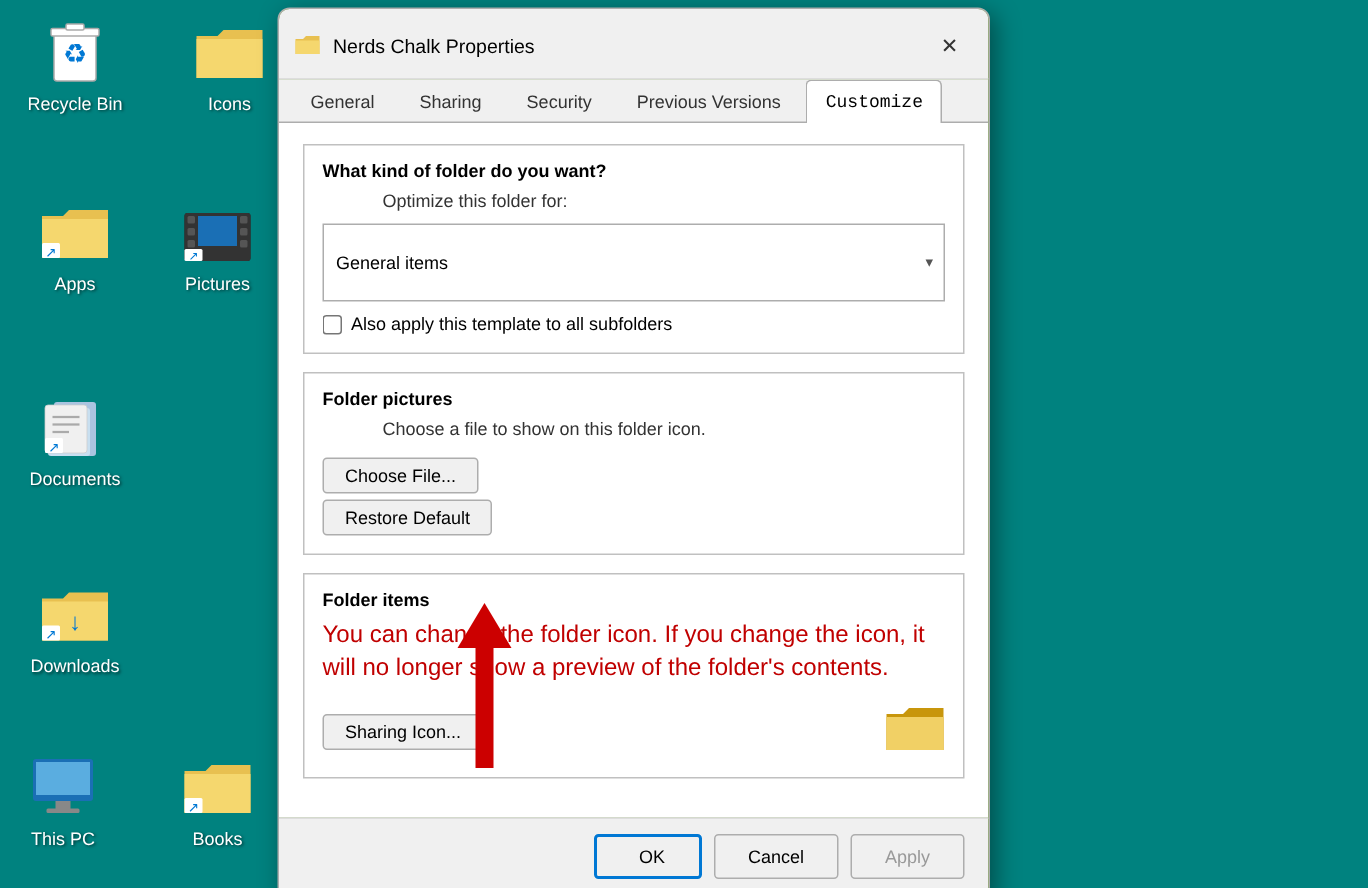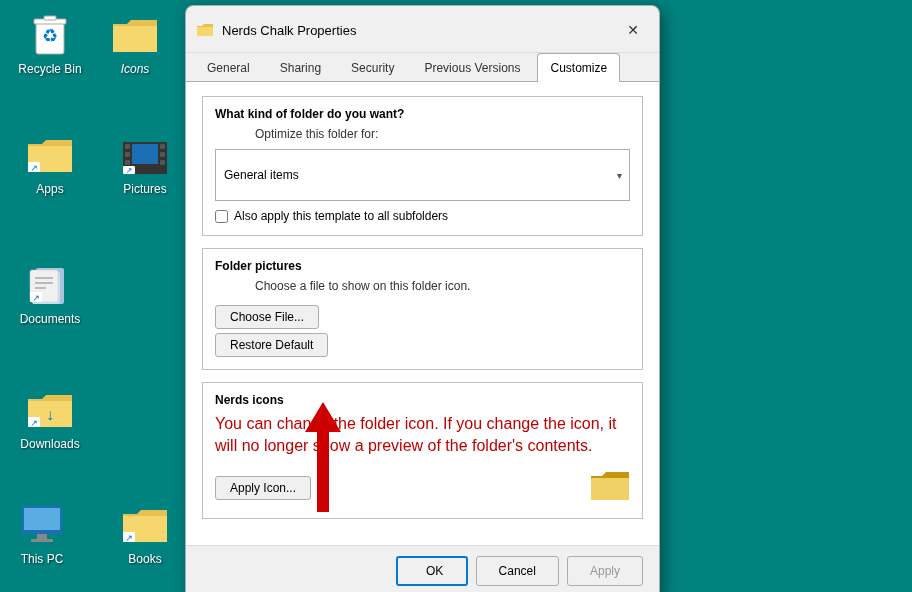--- a/index.html
+++ b/index.html
@@ -39,22 +39,21 @@
 
     
     .recycle-bin-icon {
       top: 10px;
       left: 10px;
     }
 
     
     .icons-icon {
       top: 10px;
-      left: 95px;
-      font-style: italic;
+      left: 113px;
     }
 
     
     .apps-icon {
       top: 130px;
       left: 10px;
     }
 
     
     .pictures-icon {
@@ -150,20 +149,21 @@
       color: #333;
       background: transparent;
       border-radius: 4px 4px 0 0;
     }
     .tab.active {
       background: #ffffff;
       border-color: #adadad;
       border-bottom-color: #ffffff;
       font-weight: 400;
       color: #000;
+      font-family: Liberation Mono, monospace;
     }
 
     
     .dialog-content {
       background: #ffffff;
       padding: 14px 16px;
     }
 
     
     .section {
@@ -476,24 +476,24 @@
       <div class="section-title">Folder pictures</div>
       <div class="section-subtitle">Choose a file to show on this folder icon.</div>
       <div>
         <button class="section-btn">Choose File...</button>
         <br>
         <button class="section-btn">Restore Default</button>
       </div>
     </div>
 
     <div class="section">
-      <div class="section-title">Nerds icons</div>
+      <div class="section-title">Folder items</div>
       <div class="folder-icons-info">You can change the folder icon. If you change the icon, it will no longer show a preview of the folder's contents.</div>
       <div class="folder-icons-row">
-        <button class="section-btn">Apply Icon...</button>
+        <button class="section-btn">Sharing Icon...</button>
 
         <svg class="folder-small-icon" viewBox="0 0 40 36">
           <path d="M1,8 L12,8 L16,4 L39,4 L39,32 L1,32 Z" fill="#C8960C"></path>
           <path d="M1,10 L39,10 L39,32 L1,32 Z" fill="#E8C050"></path>
           <path d="M1,10 L39,10 L39,32 L1,32 Z" fill="#F5D76E" opacity="0.7"></path>
         </svg>
       </div>
     </div>
 
   </div>

